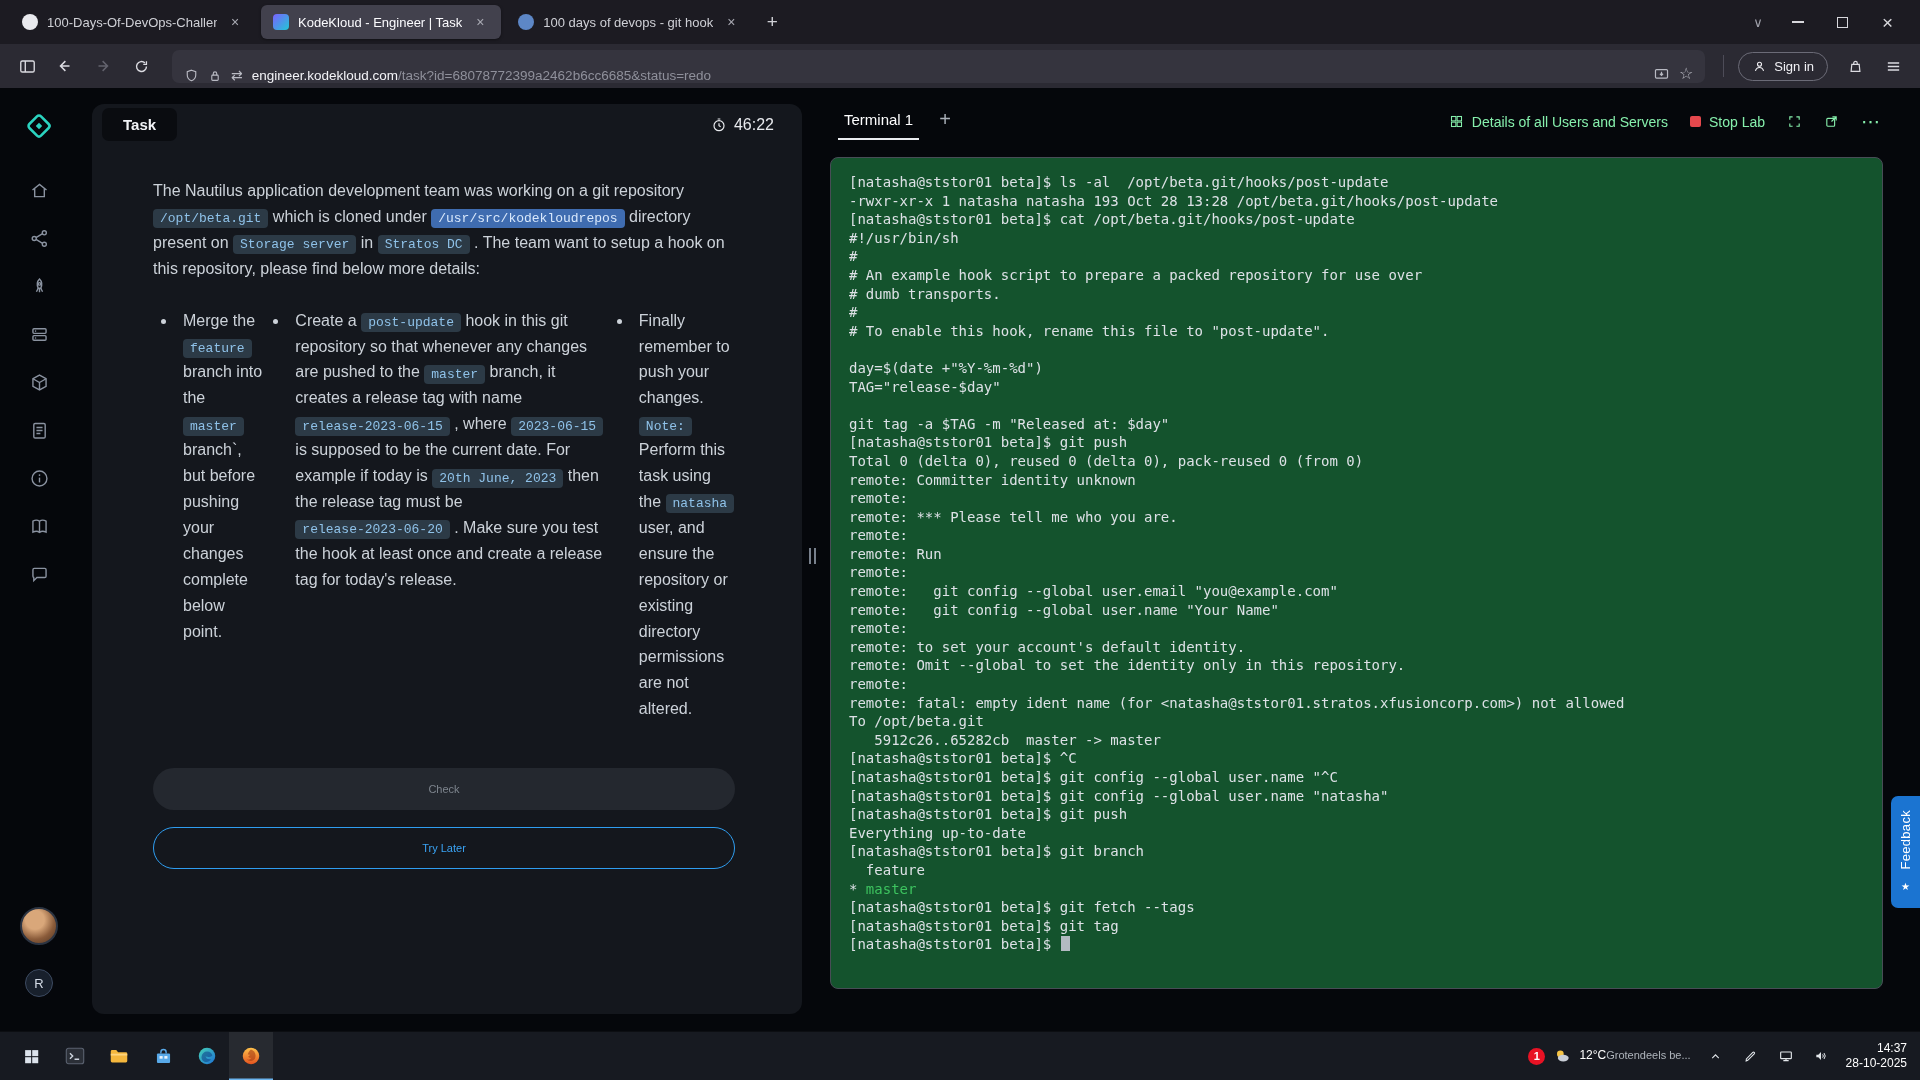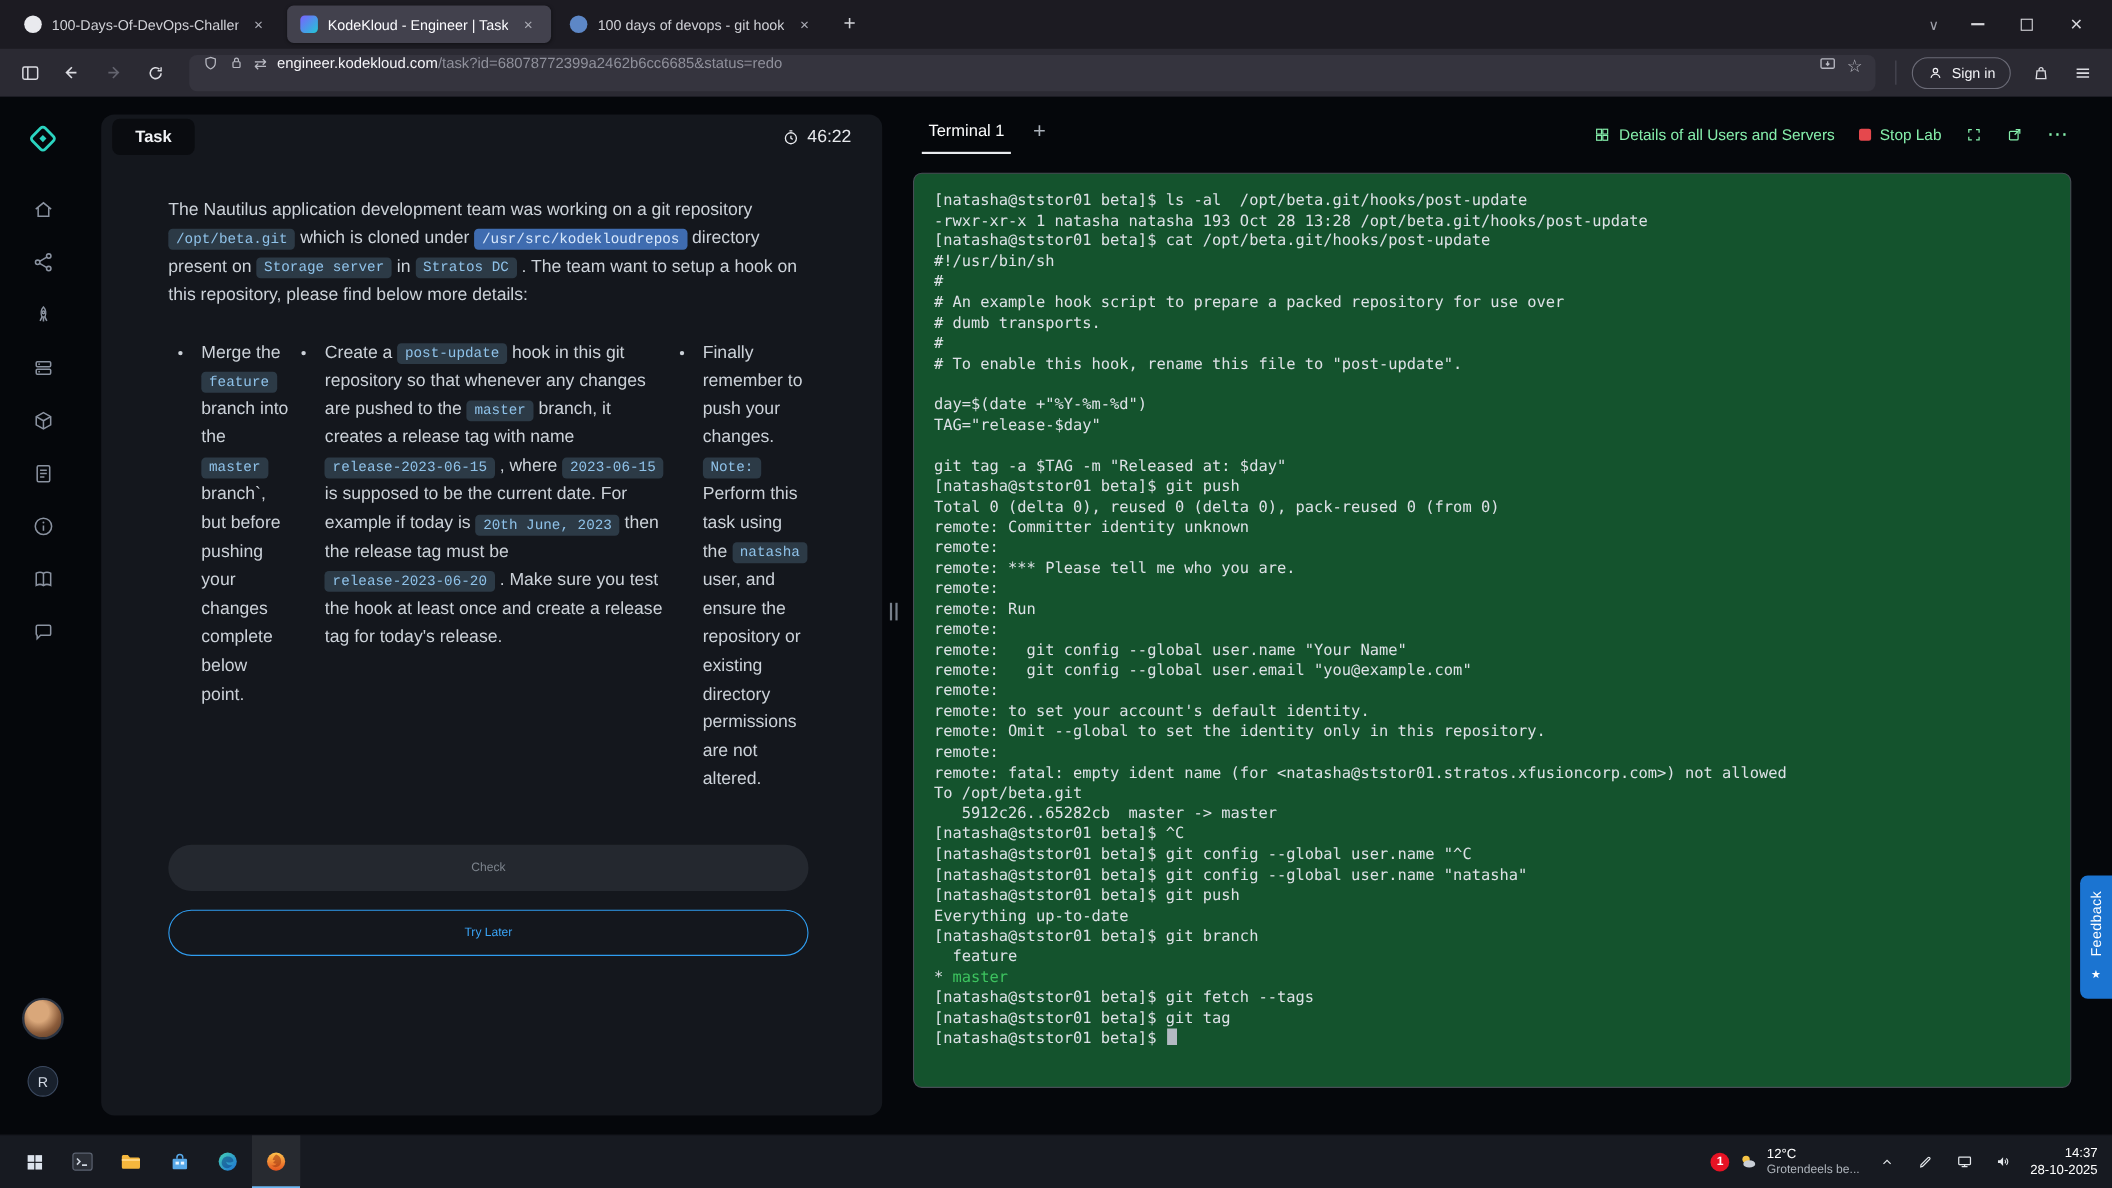--- a/index.html
+++ b/index.html
@@ -24,21 +24,21 @@
   .tab-scroll-chev{width:34px;color:#9fa0aa;display:flex;align-items:center;justify-content:center;font-size:13px}
   .i-chevdown::before{content:"∨"}
   .winbtn{width:45px;height:44px;display:flex;align-items:center;justify-content:center;color:#d7d7dc}
   .minbar{display:block;width:12px;height:1.5px;background:#d7d7dc}
   .maxbox{display:block;width:11px;height:11px;border:1.4px solid #d7d7dc}
   .closex{font-size:19px;line-height:1}
 
   .toolbar{position:absolute;top:44px;left:0;right:0;height:44px;background:#2b2a33;display:flex;align-items:center;padding:0 10px;gap:4px}
   .tool-ic{width:34px;height:32px;display:flex;align-items:center;justify-content:center;color:#dcdce2;border-radius:6px;font-size:17px}
   .tool-ic.dim{color:#63636e}
-  .urlbar{flex:1;height:33px;background:#35343e;border-radius:7px;display:flex;align-items:flex-start;padding:0 12px;gap:9px;margin:0 10px;min-width:0}
+  .urlbar{flex:1;height:33px;background:#35343e;border-radius:7px;display:flex;align-items:flex-end;padding:0 12px;gap:9px;margin:0 10px;min-width:0}
   .urlbar .u-ic{color:#b9bac3;display:flex;align-items:center;font-size:14px}
   .i-swap::before{content:"⇄"}
   .url-text{flex:1;font-size:13.5px;color:#8f909b;white-space:nowrap;overflow:hidden}
   .url-text .domain{color:#f3f3f7}
   .i-star::before{content:"☆";font-size:16px}
   .signin{display:flex;align-items:center;gap:7px;border:1px solid #6b6b77;border-radius:15px;height:29px;padding:0 13px;color:#f0f0f4;font-size:13px;margin:0 6px}
   .chrome-sep{width:1px;height:22px;background:#4d4c58;margin:0 4px}
 
   svg.ic{display:block}
 
@@ -85,21 +85,21 @@
   .feedback .fb-label{writing-mode:vertical-rl;transform:rotate(180deg);font-size:13px;letter-spacing:.3px}
   .i-fbstar::before{content:"★";font-size:10px}
 
   
   .taskbar{position:absolute;left:0;right:0;bottom:0;height:49px;background:#171a21;display:flex;align-items:center;padding-left:9px;border-top:1px solid #0c0e12}
   .tb-ic{width:44px;height:49px;display:flex;align-items:center;justify-content:center}
   .tb-ic.running{background:rgba(255,255,255,.07);box-shadow:inset 0 -2.5px 0 #6cb5ef}
   .tray{margin-left:auto;display:flex;align-items:center;gap:15px;padding-right:13px;color:#e7eaee}
   .weather{display:flex;align-items:center;gap:7px}
   .badge{width:17px;height:17px;border-radius:50%;background:#e81224;color:#fff;font-size:11px;font-weight:bold;display:flex;align-items:center;justify-content:center}
-  .wx-text{display:flex;flex-direction:column;line-height:1.15}
+  .wx-text{display:flex;flex-direction:row;line-height:1.15}
   .wx-temp{font-size:12px;color:#fff}
   .wx-desc{font-size:11px;color:#aeb4bb}
   .tray-ic{display:flex;align-items:center;justify-content:center;color:#e3e7eb;width:20px}
   .clock{display:flex;flex-direction:column;align-items:flex-end;line-height:1.25;font-size:12px;color:#fff}
 </style>
 </head>
 <body>
 
 <div id="screen">
 
@@ -349,22 +349,22 @@
         <div class="tline">&nbsp;</div>
         <div class="tline"><span>git tag -a $TAG -m "Released at: $day"</span></div>
         <div class="tline"><span>[natasha@ststor01 beta]$ git push</span></div>
         <div class="tline"><span>Total 0 (delta 0), reused 0 (delta 0), pack-reused 0 (from 0)</span></div>
         <div class="tline"><span>remote: Committer identity unknown</span></div>
         <div class="tline"><span>remote:</span></div>
         <div class="tline"><span>remote: *** Please tell me who you are.</span></div>
         <div class="tline"><span>remote:</span></div>
         <div class="tline"><span>remote: Run</span></div>
         <div class="tline"><span>remote:</span></div>
+        <div class="tline"><span>remote:   git config --global user.email "you@example.com"</span></div>
         <div class="tline"><span>remote:   git config --global user.name "Your Name"</span></div>
-        <div class="tline"><span>remote:   git config --global user.email "you@example.com"</span></div>
         <div class="tline"><span>remote:</span></div>
         <div class="tline"><span>remote: to set your account's default identity.</span></div>
         <div class="tline"><span>remote: Omit --global to set the identity only in this repository.</span></div>
         <div class="tline"><span>remote:</span></div>
         <div class="tline"><span>remote: fatal: empty ident name (for &lt;natasha@ststor01.stratos.xfusioncorp.com&gt;) not allowed</span></div>
         <div class="tline"><span>To /opt/beta.git</span></div>
         <div class="tline"><span>   5912c26..65282cb  master -&gt; master</span></div>
         <div class="tline"><span>[natasha@ststor01 beta]$ ^C</span></div>
         <div class="tline"><span>[natasha@ststor01 beta]$ git config --global user.name "^C</span></div>
         <div class="tline"><span>[natasha@ststor01 beta]$ git config --global user.name "natasha"</span></div>

